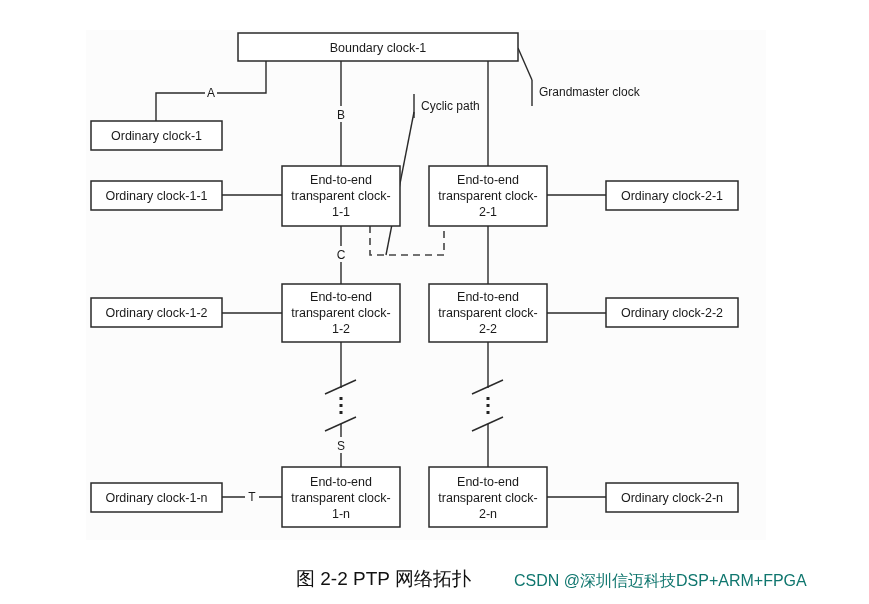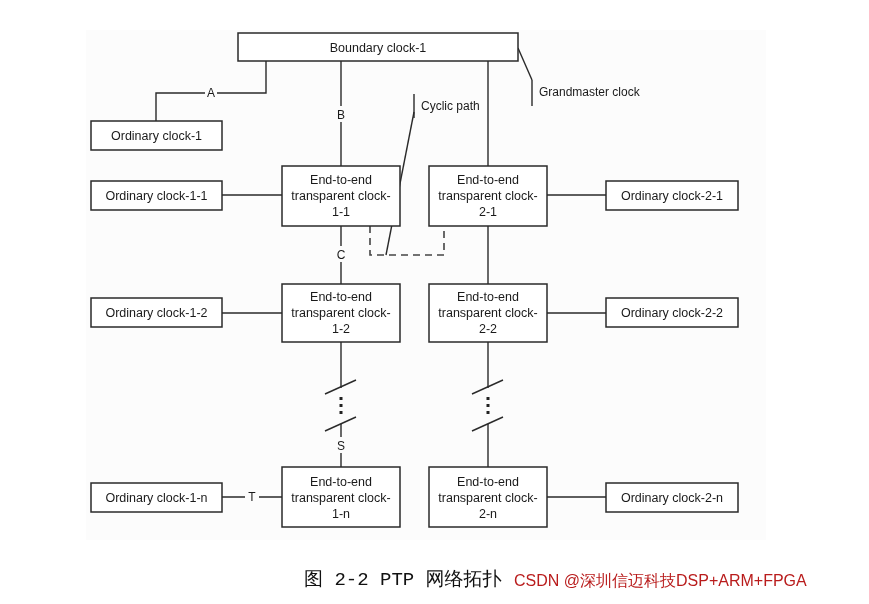--- a/index.html
+++ b/index.html
@@ -6,28 +6,28 @@
     body { width: 869px; height: 604px; position: relative; overflow: hidden; }
     #canvas { position: absolute; left: 0; top: 0; width: 869px; height: 604px; }
     .diagram-bg { fill: #fcfcfc; }
     .box { fill: #ffffff; stroke: #2a2a2a; stroke-width: 1.5; }
     .line { stroke: #2a2a2a; stroke-width: 1.4; fill: none; }
     .dash { stroke: #444; stroke-width: 1.6; fill: none; stroke-dasharray: 7 5; }
     .txt { font-family: "Liberation Sans", sans-serif; font-size: 12.5px; fill: #1a1a1a; }
     .lbl { font-family: "Liberation Sans", sans-serif; font-size: 12px; fill: #1a1a1a; }
     .dot { fill: #222; }
     .caption {
-      position: absolute; left: 304px; top: 566px;
-      font-family: Liberation Mono, monospace; font-size: 19px; color: #111;
+      position: absolute; left: 296px; top: 566px;
+      font-family: Liberation Sans, sans-serif; font-size: 19px; color: #111;
       white-space: nowrap;
       text-align: right;
     }
     .watermark {
       position: absolute; left: 514px; top: 571px;
-      font-family: "Liberation Sans", sans-serif; font-size: 16px; color: #b91c1c;
+      font-family: "Liberation Sans", sans-serif; font-size: 16px; color: #0f766e;
       white-space: nowrap;
     }
   </style>
 </head>
 <body>
 
 <svg id="canvas" viewBox="0 0 869 604" xmlns="http://www.w3.org/2000/svg">
   <rect class="diagram-bg" x="86" y="30" width="680" height="510"></rect>
 
   <g>

